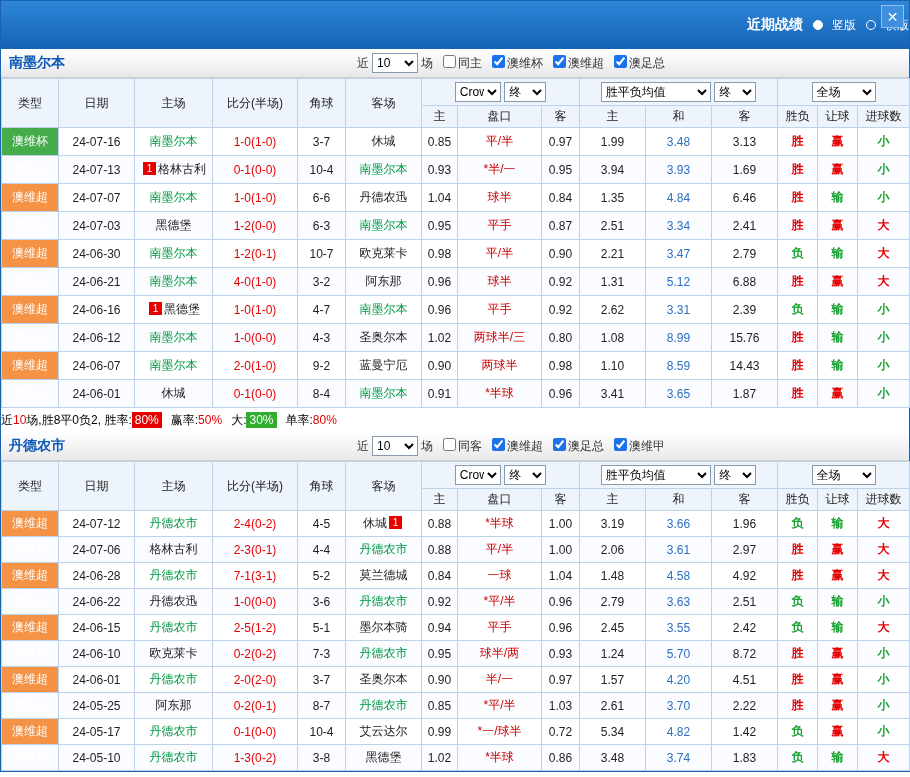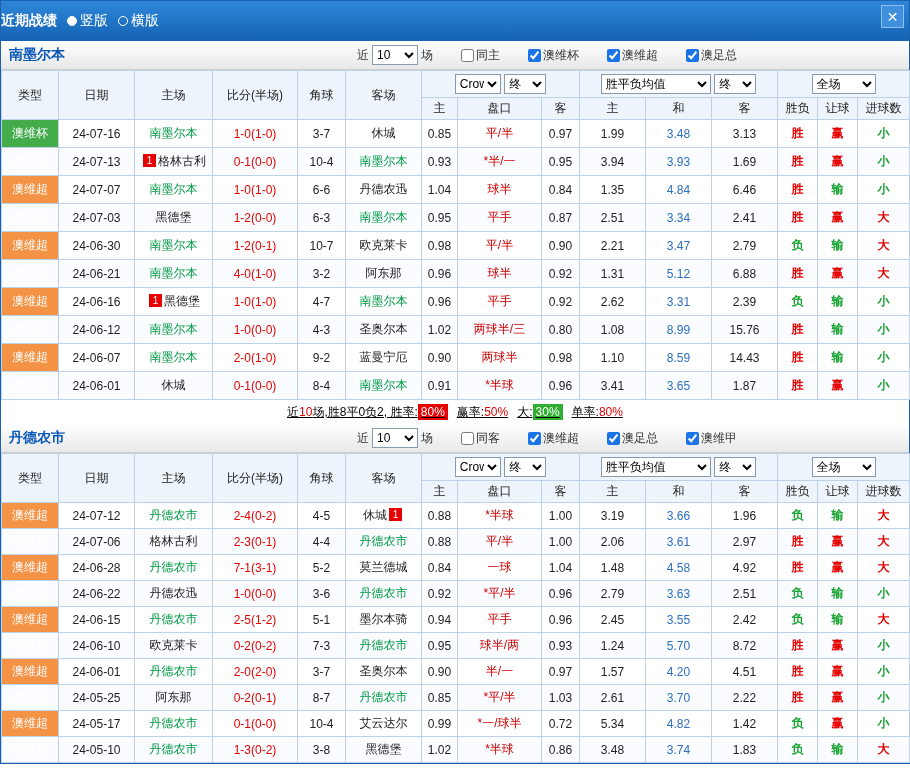--- a/index.html
+++ b/index.html
@@ -7,29 +7,29 @@
   body {
     width: 910px;
     font-family: "Liberation Sans", "DejaVu Sans", sans-serif;
     font-size: 12px;
     color: #222;
   }
   .window { width: 910px; border: 1px solid #1b62ae; background:#fff; }
 
   
   .titlebar {
-    height: 40px;
+    height: 48px;
     background: linear-gradient(#2e86d8, #1463b4);
     position: relative;
-    display: flex; align-items: center; justify-content: flex-start;
+    display: flex; align-items: center; justify-content: flex-end;
     color: #fff;
   }
   .title-group { display: flex; align-items: center; gap: 10px; }
   .title-text { font-weight: bold; font-size: 14px; }
-  .radio-item { display: flex; align-items: center; gap: 3px; font-size: 14px; cursor: pointer; }
+  .radio-item { display: flex; align-items: center; gap: 9px; font-size: 12px; cursor: pointer; }
   .radio-dot {
     width: 10px; height: 10px; border: 1px solid #fff; border-radius: 50%;
     display: inline-block; background: transparent;
   }
   .radio-dot.sel { background: #fff; }
   .close-btn {
     position: absolute; right: 5px; top: 4px;
     width: 23px; height: 23px;
     background: #3f8fdd; border: 1px solid #8cc0ef; color: #fff;
     display: flex; align-items: center; justify-content: center;
@@ -43,21 +43,21 @@
     border-bottom: 1px solid #cfcfcf;
     display: flex; align-items: center;
     padding: 0 8px;
     position: relative;
   }
   .team-name { color: var(--accent, #0a58b8); font-weight: bold; font-size: 14px; }
   .bar-filters {
     position: absolute; left: 356px; top: 0; height: 100%;
     display: flex; align-items: center; gap: 3px; color: #333;
   }
-  .cb-label { display: flex; align-items: center; margin-left: 25px; cursor: pointer; }
+  .cb-label { display: flex; align-items: flex-start; margin-left: 7px; cursor: pointer; }
   .cb-label input { width: 13px; height: 13px; margin-right: 2px; accent-color: #1a73e8; }
   select {
     font-size: 12px; font-family: inherit;
     border: 1px solid #8a9aad; background: #fff; height: 20px;
     vertical-align: middle;
   }
   .sel-count { width: 46px; }
   .sel-book { width: 46px; }
   .sel-final { width: 42px; }
   .sel-avg { width: 110px; }
@@ -86,21 +86,21 @@
   .bold { font-weight: bold; }
   .c-red { color: var(--red, #e60000); }
   .c-green { color: var(--green, #1aa333); }
   .badge {
     display: inline-block; width: 13px; height: 13px; line-height: 13px;
     background: var(--red, #e60000); color: #fff; font-size: 10px;
     text-align: center; margin: 0 2px; vertical-align: 1px;
   }
 
   
-  .summary { height: 24px; line-height: 24px; text-align: center; color: #000; text-decoration: underline; }
+  .summary { height: 24px; line-height: 24px; text-align: left; color: #000; }
   .summary .gap { margin-left: 9px; }
   .num-red { color: var(--red, #e60000); }
   .val-red { color: var(--red, #e60000); }
   .pct-red { background: var(--red, #e60000); color: #fff; padding: 1px 3px; }
   .pct-green { background: #2fae2f; color: #fff; padding: 1px 3px; }
 </style>
 </head>
 <body>
 
 <div class="window">

